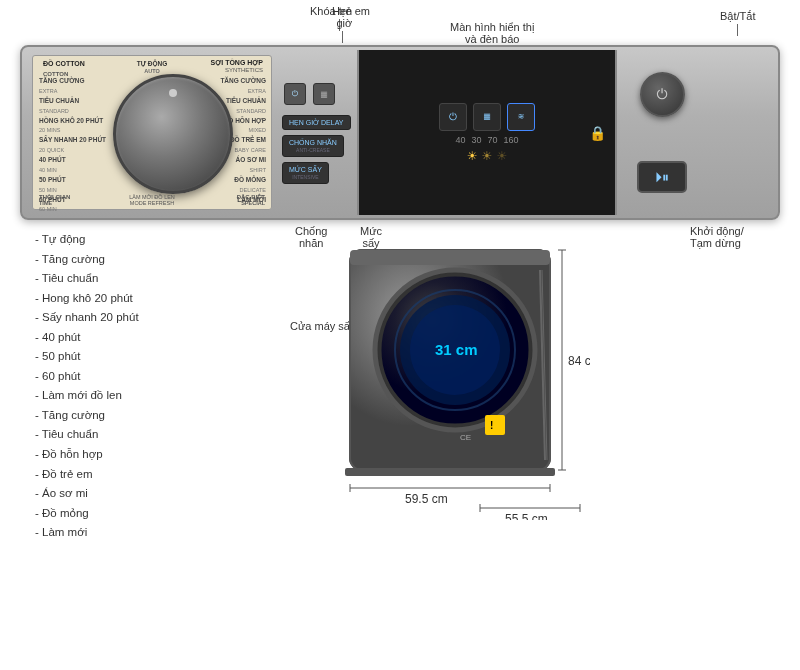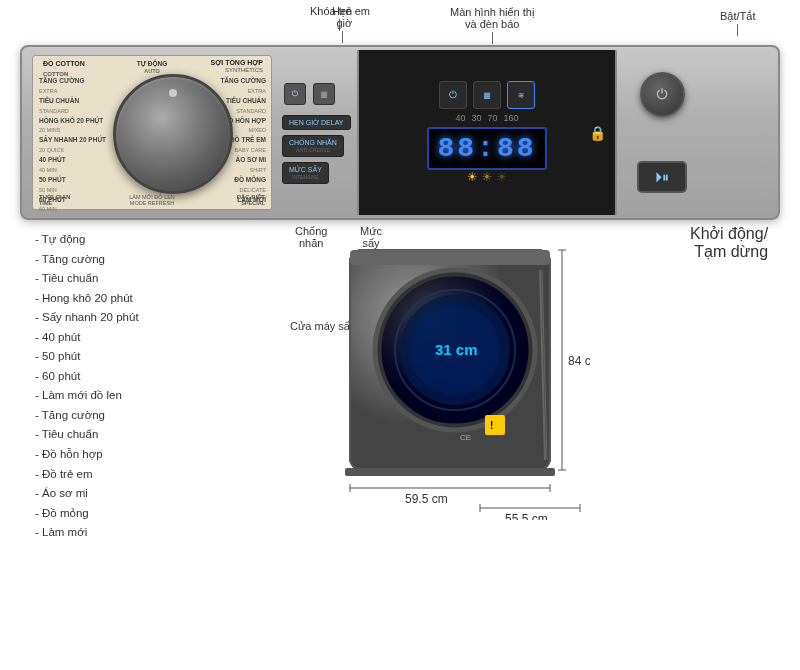--- a/index.html
+++ b/index.html
@@ -250,21 +250,21 @@
     <span>Khóa
 trẻ em</span>
     <div style="width:1px; height:12px; background:#666; margin:2px auto 0;"></div>
   </div>
 
   <div style="position:absolute; left:312px; top:0; text-align:right; font-size:11px; color:#333;">
     <span>Hẹn<br>giờ</span>
     <div style="width:1px; height:12px; background:#666; margin:2px auto 0;"></div>
   </div>
 
-  <div style="position:absolute; left:430px; top:1px; text-align:center; font-size:11px; color:#333;">
+  <div style="position:absolute; left:430px; top:16px; text-align:center; font-size:11px; color:#333;">
     <span>Màn hình hiển thị<br>và đèn báo</span>
     <div style="width:1px; height:12px; background:#666; margin:2px auto 0;"></div>
   </div>
 
   <div style="position:absolute; left:700px; top:5px; text-align:center; font-size:11px; color:#333;">
     <span>Bật/Tắt</span>
     <div style="width:1px; height:12px; background:#666; margin:2px auto 0;"></div>
   </div>
 </div>
 
@@ -362,21 +362,20 @@
       <div class="display-icon-btn active" style="font-size:8px;">≋</div>
     </div>
 
     <div style="display:flex; gap:6px; margin-bottom:4px; align-items:center;">
       <span style="color:#888; font-size:9px;">40</span>
       <span style="color:#888; font-size:9px;">30</span>
       <span style="color:#888; font-size:9px;">70</span>
       <span style="color:#888; font-size:9px;">160</span>
     </div>
 
-    <div class="digital-clock">88:88</div>
 
     <div class="lock-icon">🔒</div>
 
     <div class="display-bottom-row">
       <span class="sun-icon">☀</span>
       <span class="sun-icon" style="opacity:0.6;">☀</span>
       <span class="sun-icon" style="opacity:0.3;">☀</span>
     </div>
   </div>
 
@@ -414,21 +413,21 @@
   <div style="position:absolute; top:225px; left:20px; display:flex; gap:0; pointer-events:none; width:760px;">
 
     <div style="position:absolute; left:275px; font-size:11px; color:#333; text-align:center;">
       Chống<br>nhăn
     </div>
 
     <div style="position:absolute; left:340px; font-size:11px; color:#333; text-align:center;">
       Mức<br>sấy
     </div>
 
-    <div style="position:absolute; left:670px; font-size:16px; color:#333; text-align:right;">
+    <div style="position:absolute; left:670px; font-size:11px; color:#333; text-align:left;">
       Khởi động/<br>Tạm dừng
     </div>
   </div>
 
   <div class="machine-image-section">
 
     <div style="position:absolute; left:0; top:90px; font-size:11px; color:#333; white-space:nowrap;">Cửa máy sấy</div>
     <div style="position:absolute; left:95px; top:98px; width:40px; height:1px; background:#555;"></div>
 
     <svg width="270" height="280" style="position:absolute; left:30px; top:10px;">

